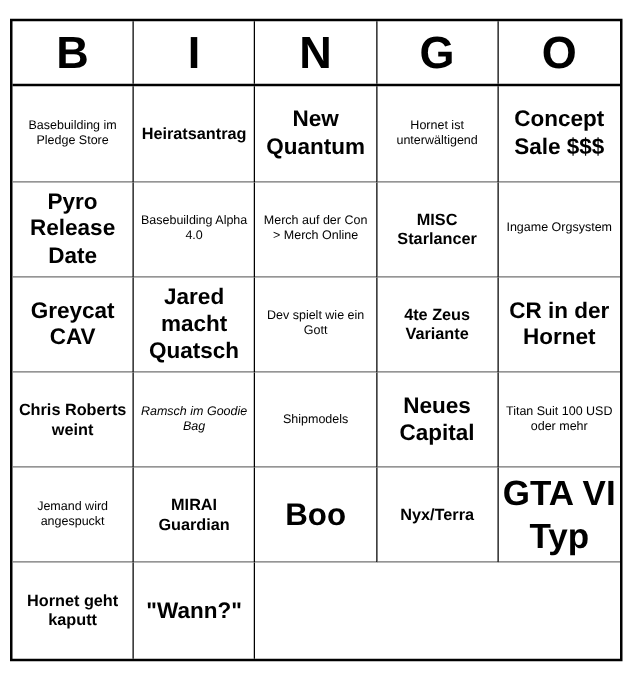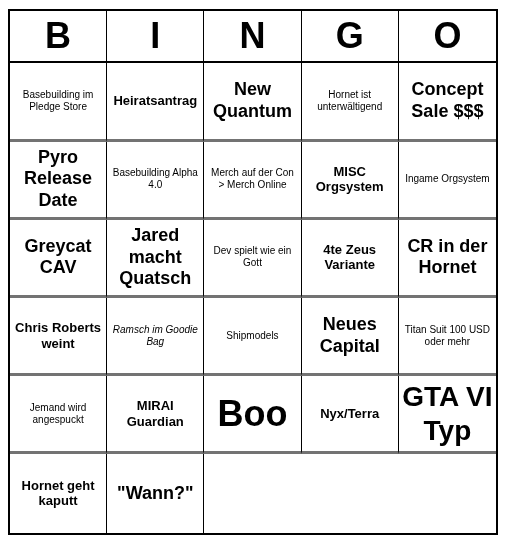--- a/index.html
+++ b/index.html
@@ -32,21 +32,21 @@
     .bingo-header-cell:last-child {
       border-right: none;
     }
     .bingo-grid {
       display: grid;
       grid-template-columns: repeat(5, 1fr);
       grid-template-rows: repeat(6, 1fr);
     }
     .bingo-cell {
       border-right: 1px solid #000;
-      border-bottom: 3px solid #737373;
+      border-bottom: 1px solid #737373;
       min-height: 76px;
       display: flex;
       align-items: center;
       justify-content: center;
       text-align: center;
       padding: 4px 3px;
       font-size: 11px;
       line-height: 1.2;
     }
     .bingo-cell:nth-child(5n) {
@@ -69,33 +69,33 @@
     </div>
   <div class="bingo-grid">
   <div class="bingo-cell" style="font-size: 10px;">Basebuilding im Pledge Store</div>
       <div class="bingo-cell" style="font-size: 13px; font-weight: bold;">Heiratsantrag</div>
       <div class="bingo-cell" style="font-size: 18px; font-weight: bold;">New Quantum</div>
       <div class="bingo-cell" style="font-size: 10px;">Hornet ist unterwältigend</div>
       <div class="bingo-cell" style="font-size: 18px; font-weight: bold;">Concept Sale $$$</div>
       <div class="bingo-cell" style="font-size: 18px; font-weight: bold;">Pyro Release Date</div>
       <div class="bingo-cell" style="font-size: 10px;">Basebuilding Alpha 4.0</div>
       <div class="bingo-cell" style="font-size: 10px;">Merch auf der Con &gt; Merch Online</div>
-      <div class="bingo-cell" style="font-size: 13px; font-weight: bold;">MISC Orgsystem</div>
+      <div class="bingo-cell" style="font-size: 13px; font-weight: bold;">MISC Starlancer</div>
       <div class="bingo-cell" style="font-size: 10px;">Ingame Orgsystem</div>
       <div class="bingo-cell" style="font-size: 18px; font-weight: bold;">Greycat CAV</div>
       <div class="bingo-cell" style="font-size: 18px; font-weight: bold;">Jared macht Quatsch</div>
       <div class="bingo-cell" style="font-size: 10px;">Dev spielt wie ein Gott</div>
       <div class="bingo-cell" style="font-size: 13px; font-weight: bold;">4te Zeus Variante</div>
       <div class="bingo-cell" style="font-size: 18px; font-weight: bold;">CR in der Hornet</div>
       <div class="bingo-cell" style="font-size: 13px; font-weight: bold;">Chris Roberts weint</div>
       <div class="bingo-cell" style="font-size: 10px; font-style: italic;">Ramsch im Goodie Bag</div>
       <div class="bingo-cell" style="font-size: 10px;">Shipmodels</div>
       <div class="bingo-cell" style="font-size: 18px; font-weight: bold;">Neues Capital</div>
       <div class="bingo-cell" style="font-size: 10px;">Titan Suit 100 USD oder mehr</div>
       <div class="bingo-cell" style="font-size: 10px;">Jemand wird angespuckt</div>
       <div class="bingo-cell" style="font-size: 13px; font-weight: bold;">MIRAI Guardian</div>
-      <div class="bingo-cell" style="font-size: 36px; font-weight: bold;">Boo</div>
+      <div class="bingo-cell" style="font-size: 25px; font-weight: bold;">Boo</div>
       <div class="bingo-cell" style="font-size: 13px; font-weight: bold;">Nyx/Terra</div>
       <div class="bingo-cell" style="font-size: 28px; font-weight: bold;">GTA VI Typ</div>
       <div class="bingo-cell" style="font-size: 13px; font-weight: bold;">Hornet geht kaputt</div>
       <div class="bingo-cell" style="font-size: 18px; font-weight: bold;">"Wann?"</div>
     </div>
 </div>
 
 </body></html>

